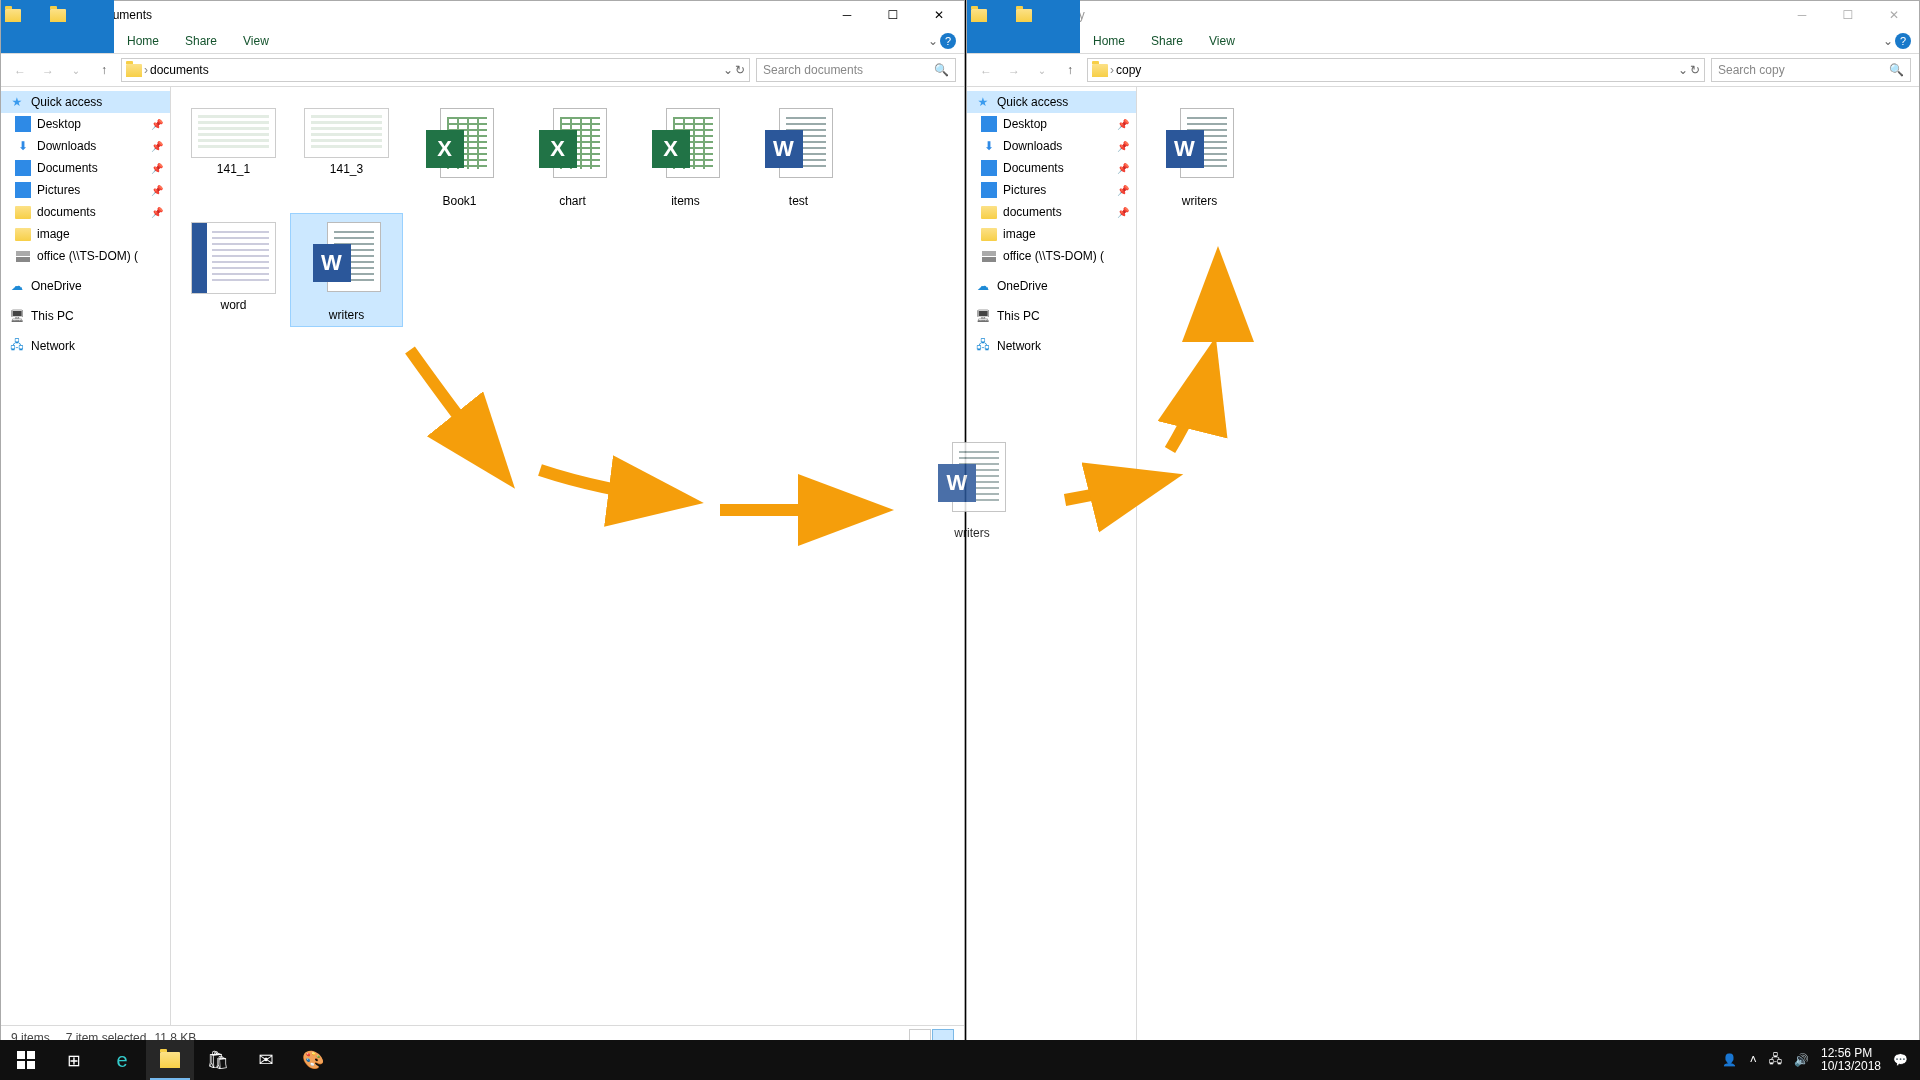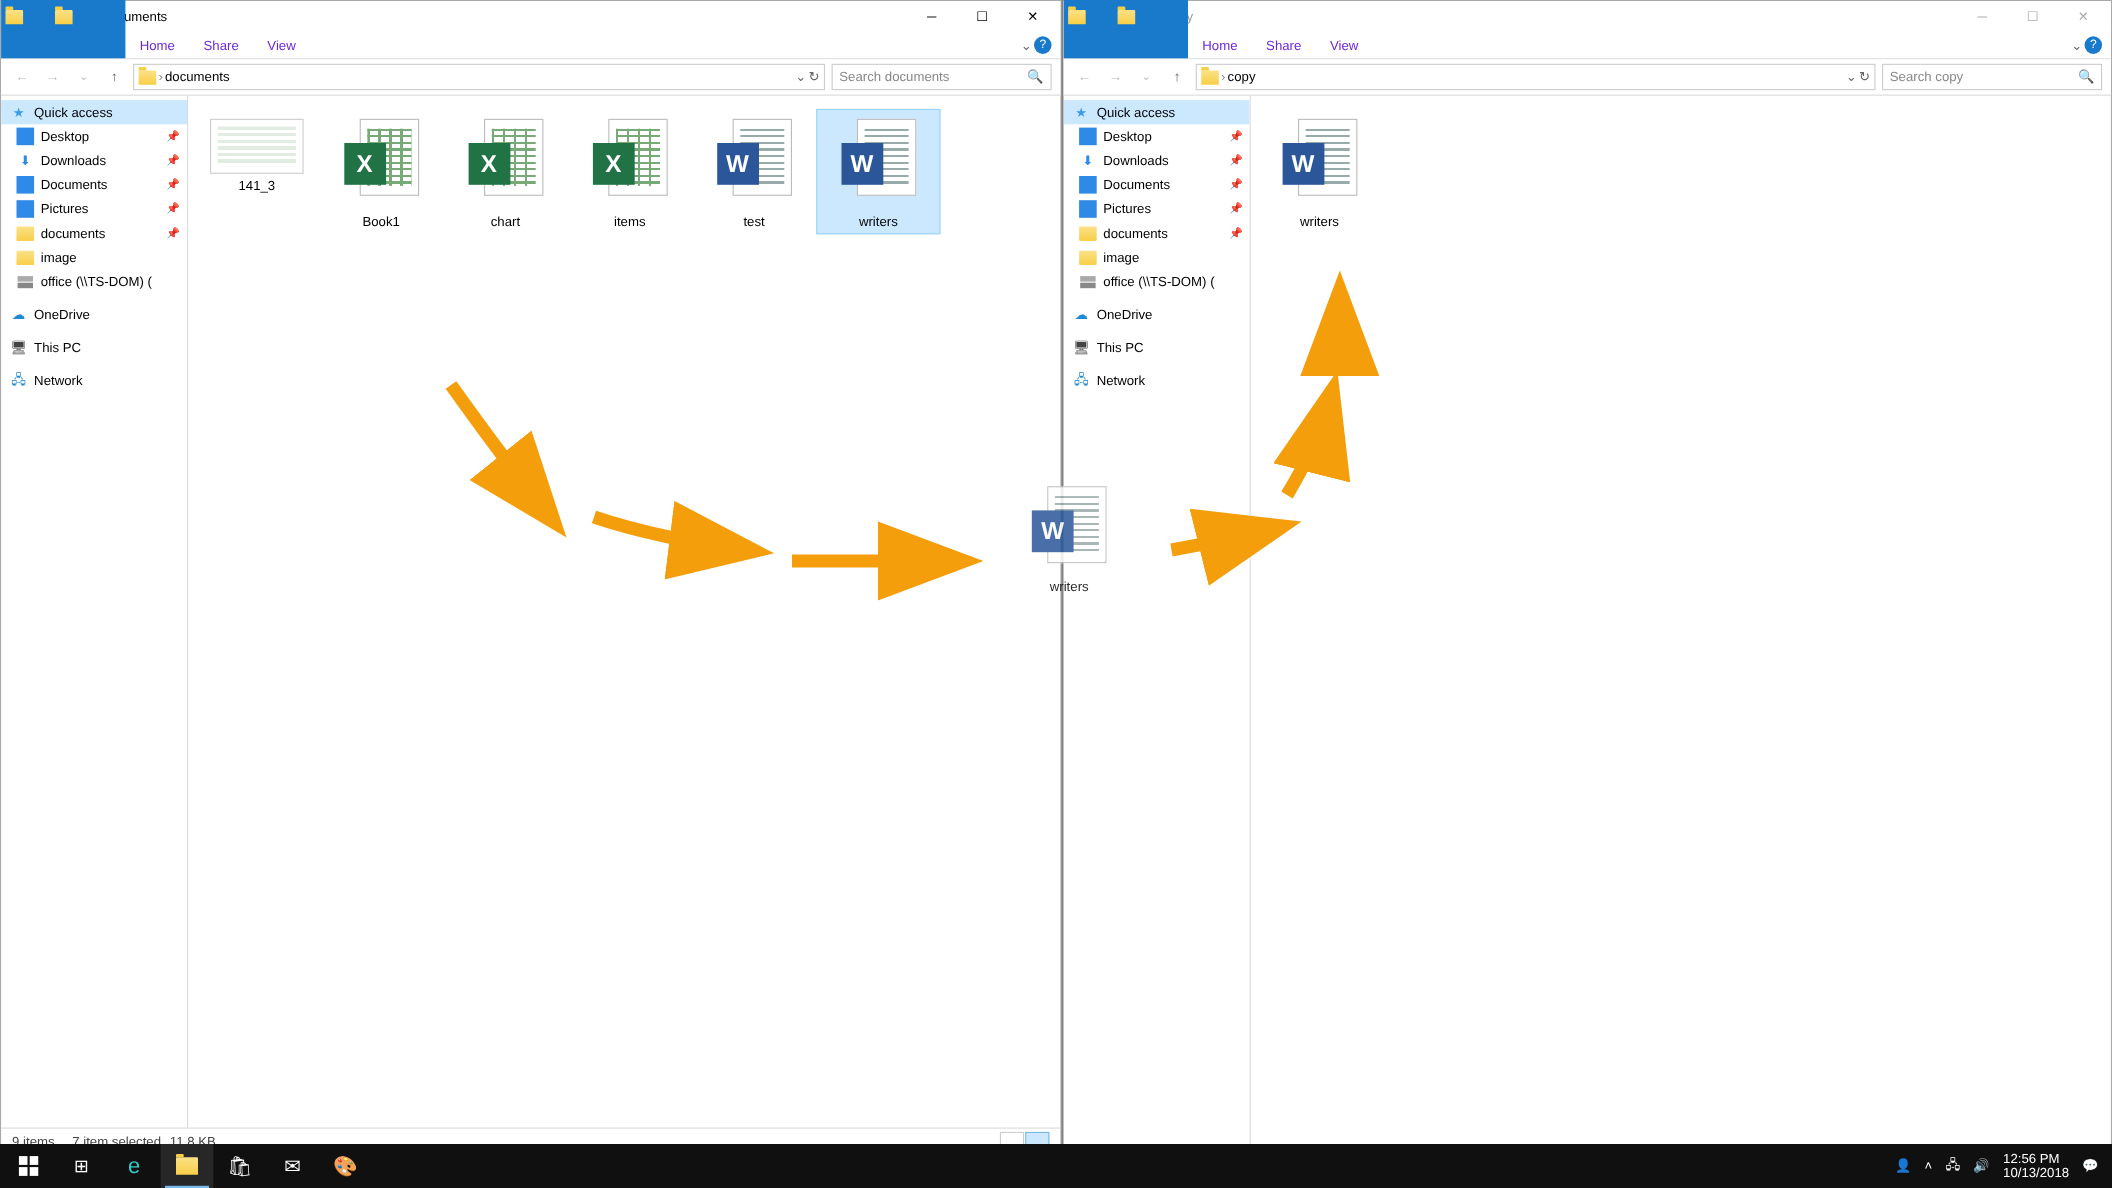--- a/index.html
+++ b/index.html
@@ -13,21 +13,21 @@
 .titlebar { height: 28px; background: #fff; display: flex; align-items: center; padding: 0 2px; }
 .titlebar .qat { display: flex; align-items: center; gap: 4px; margin-left: 2px; }
 .titlebar .title { margin-left: 10px; color: #000; }
 .win-right .titlebar .title { color: #999; }
 .titlebar .spacer { flex: 1; }
 .tb-btn { width: 46px; height: 28px; display: flex; align-items: center; justify-content: center; cursor: default; }
 .folder-icon-sm { width: 16px; height: 13px; background: linear-gradient(to bottom,#fce187,#f7cf47); border-radius: 1px 1px 0 0; position: relative; }
 .folder-icon-sm::before { content: ""; position: absolute; top: -3px; left: 0; width: 7px; height: 3px; background: #f7cf47; border-radius: 1px 1px 0 0; }
 
 .ribbon-tabs { height: 25px; background: #fff; display: flex; align-items: flex-end; border-bottom: 1px solid #dadada; }
-.rtab { padding: 5px 13px; color: #6d28d9; }
+.rtab { padding: 5px 13px; color: #14532d; }
 .rtab.file { background: #1979ca; color: #fff; }
 .ribbon-help { margin-left: auto; margin-right: 8px; display: flex; align-items: center; gap: 2px; padding-bottom: 4px; }
 .help-c { width: 16px; height: 16px; border-radius: 50%; background: #1979ca; color: #fff; display: flex; align-items: center; justify-content: center; font-size: 11px; }
 
 .addrbar { height: 33px; background: #fff; display: flex; align-items: center; padding: 0 8px; gap: 6px; border-bottom: 1px solid #dadada; }
 .navbtn { width: 22px; height: 22px; display: flex; align-items: center; justify-content: center; color: #bbb; }
 .navbtn.up { color: #555; }
 .addrbox { flex: 1; height: 24px; border: 1px solid #ccc; display: flex; align-items: center; padding: 0 4px; }
 .addrbox .crumb { display: flex; align-items: center; gap: 4px; }
 .addrbox .sep { color: #888; padding: 0 2px; }
@@ -197,20 +197,24 @@
           </div>
         <div class="nav-spacer"></div>
         <div class="nav-item group">
             <span class="ico net">🖧</span>
             <span>Network</span>
           </div>
       </div>
       <div class="content" id="content-left">
           <div class="file">
             <div class="thumb"></div>
+            <span class="fname">141_1</span>
+          </div>
+          <div class="file">
+            <div class="thumb"></div>
             <span class="fname">141_3</span>
           </div>
           <div class="file">
             <div class="doc-icon excel">
               <div class="page"></div>
               <div class="badge">X</div>
             </div>
             <span class="fname">Book1</span>
           </div>
           <div class="file">
@@ -226,20 +230,24 @@
               <div class="badge">X</div>
             </div>
             <span class="fname">items</span>
           </div>
           <div class="file">
             <div class="doc-icon word">
               <div class="page"></div>
               <div class="badge">W</div>
             </div>
             <span class="fname">test</span>
+          </div>
+          <div class="file">
+            <div class="thumb-wordpage"></div>
+            <span class="fname">word</span>
           </div>
           <div class="file selected">
             <div class="doc-icon word">
               <div class="page"></div>
               <div class="badge">W</div>
             </div>
             <span class="fname">writers</span>
           </div>
         </div>
     </div>

